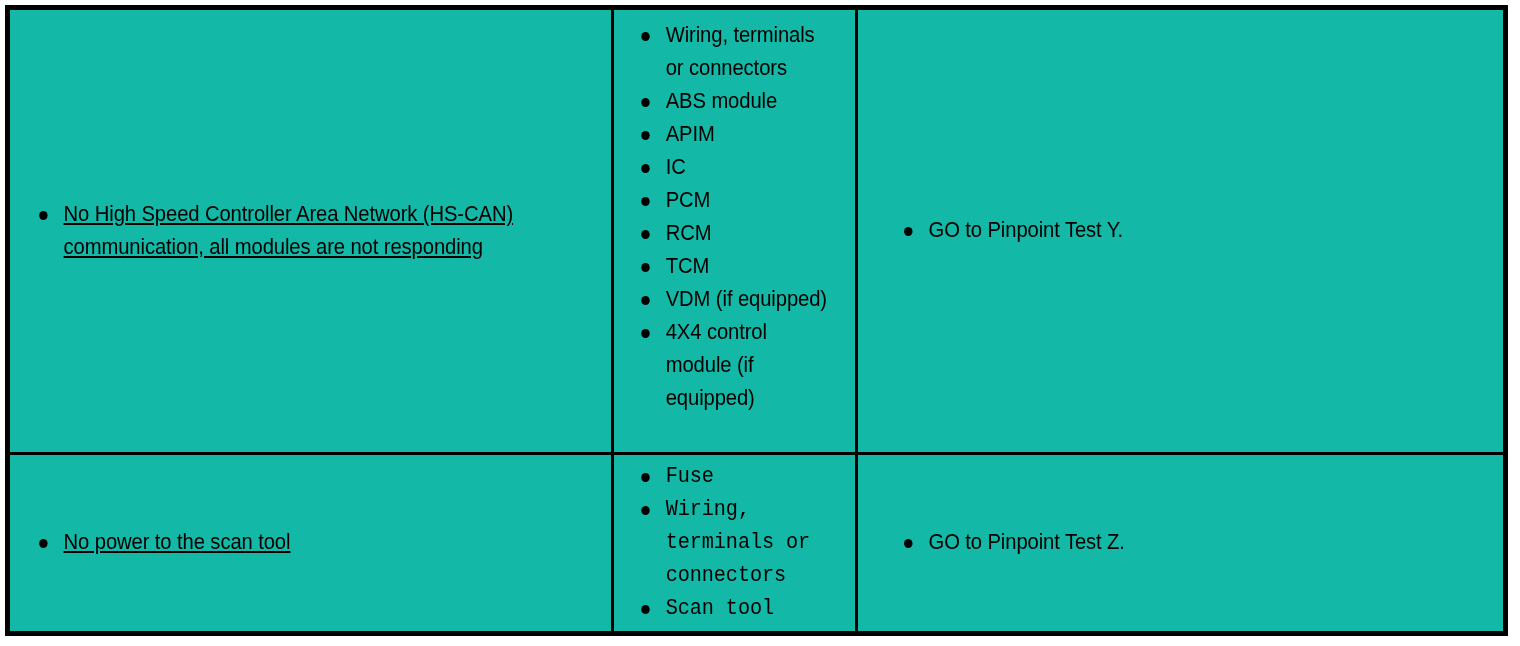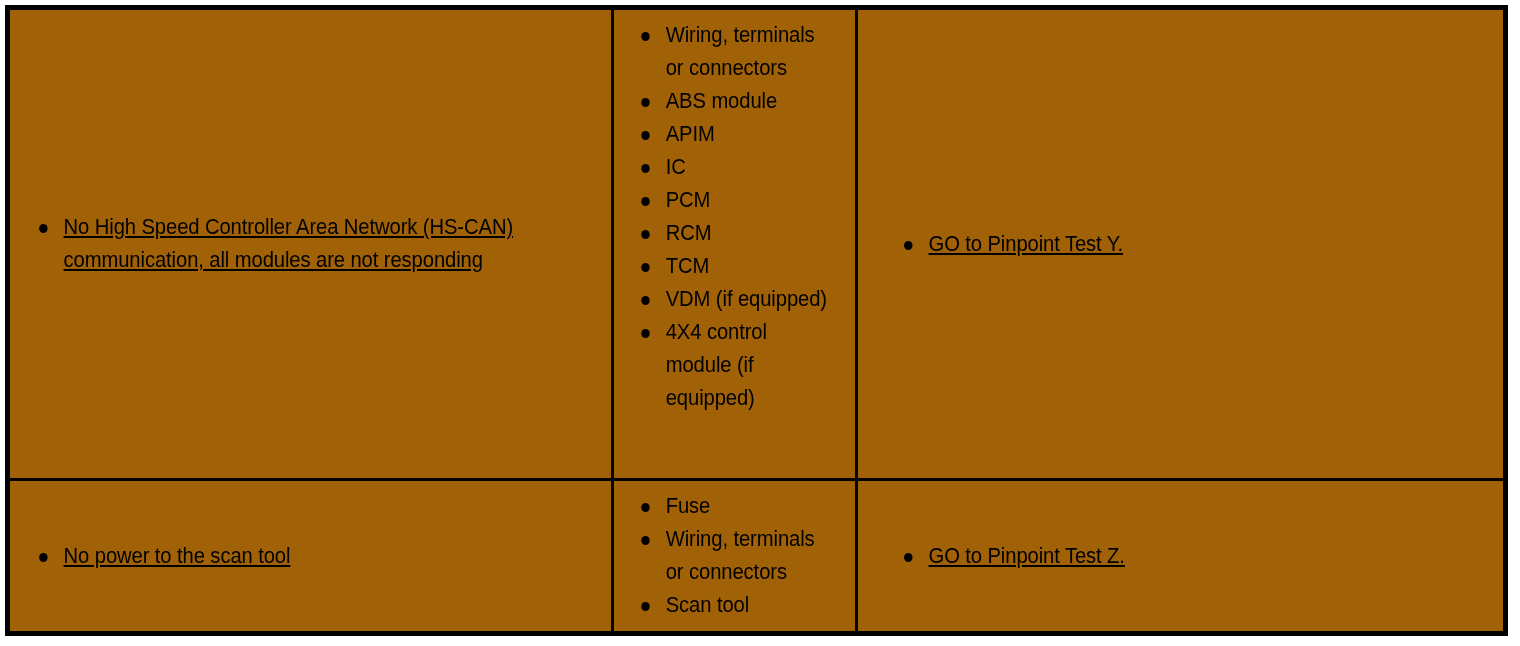--- a/index.html
+++ b/index.html
@@ -38,26 +38,26 @@
   }
 
   .symptom-table tr.table-row + tr.table-row > td {
     border-top: 3px solid #000000;
   }
 
   .symptom-table td {
     border: 0;
     padding: 0;
     vertical-align: middle;
-    background: #a16207;
+    background: #14b8a6;
   }
 
   td.col-condition  { width: 601px; border-right: 3px solid #000000; text-decoration: underline; }
   td.col-causes     { width: 241px; border-right: 3px solid #000000; }
-  td.col-actions    { width: 645px; text-decoration: underline; }
+  td.col-actions    { width: 645px; }
 
   
   ul.bullet-list {
     list-style: none;
     margin: 0;
     padding: 0;
   }
 
   ul.bullet-list > li {
     position: relative;
@@ -86,21 +86,21 @@
   td.col-condition ul.bullet-list > li { padding-left: 57px; }
   td.col-condition ul.bullet-list > li::before { left: 31px; }
 
   td.col-causes { padding: 9px 0; vertical-align: top; }
   td.col-causes ul.bullet-list > li { padding-left: 55px; padding-right: 8px; }
   td.col-causes ul.bullet-list > li::before { left: 29px; }
 
   td.col-actions ul.bullet-list > li { padding-left: 75px; }
   td.col-actions ul.bullet-list > li::before { left: 49px; }
 
-  td.col-causes.row-2 { vertical-align: middle; padding: 0; }
+  td.col-causes.row-2 { vertical-align: middle; padding: 0; font-family: Liberation Mono, monospace; }
 </style>
 </head>
 <body>
 
 <div class="sheet">
 
   <table class="symptom-table">
     <tbody>
 
       <tr class="table-row">

